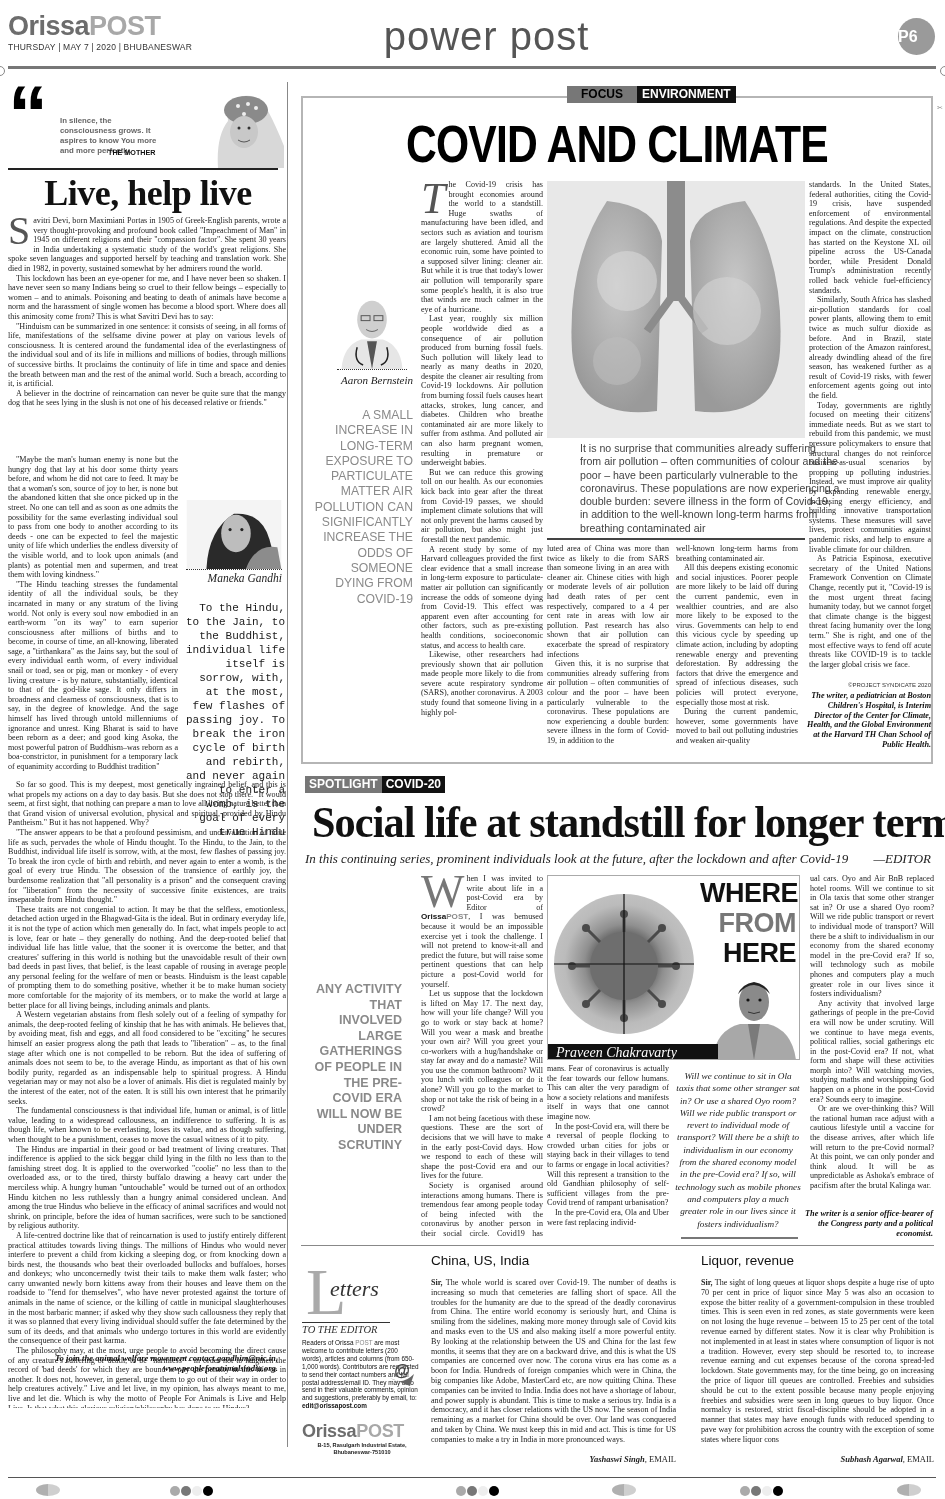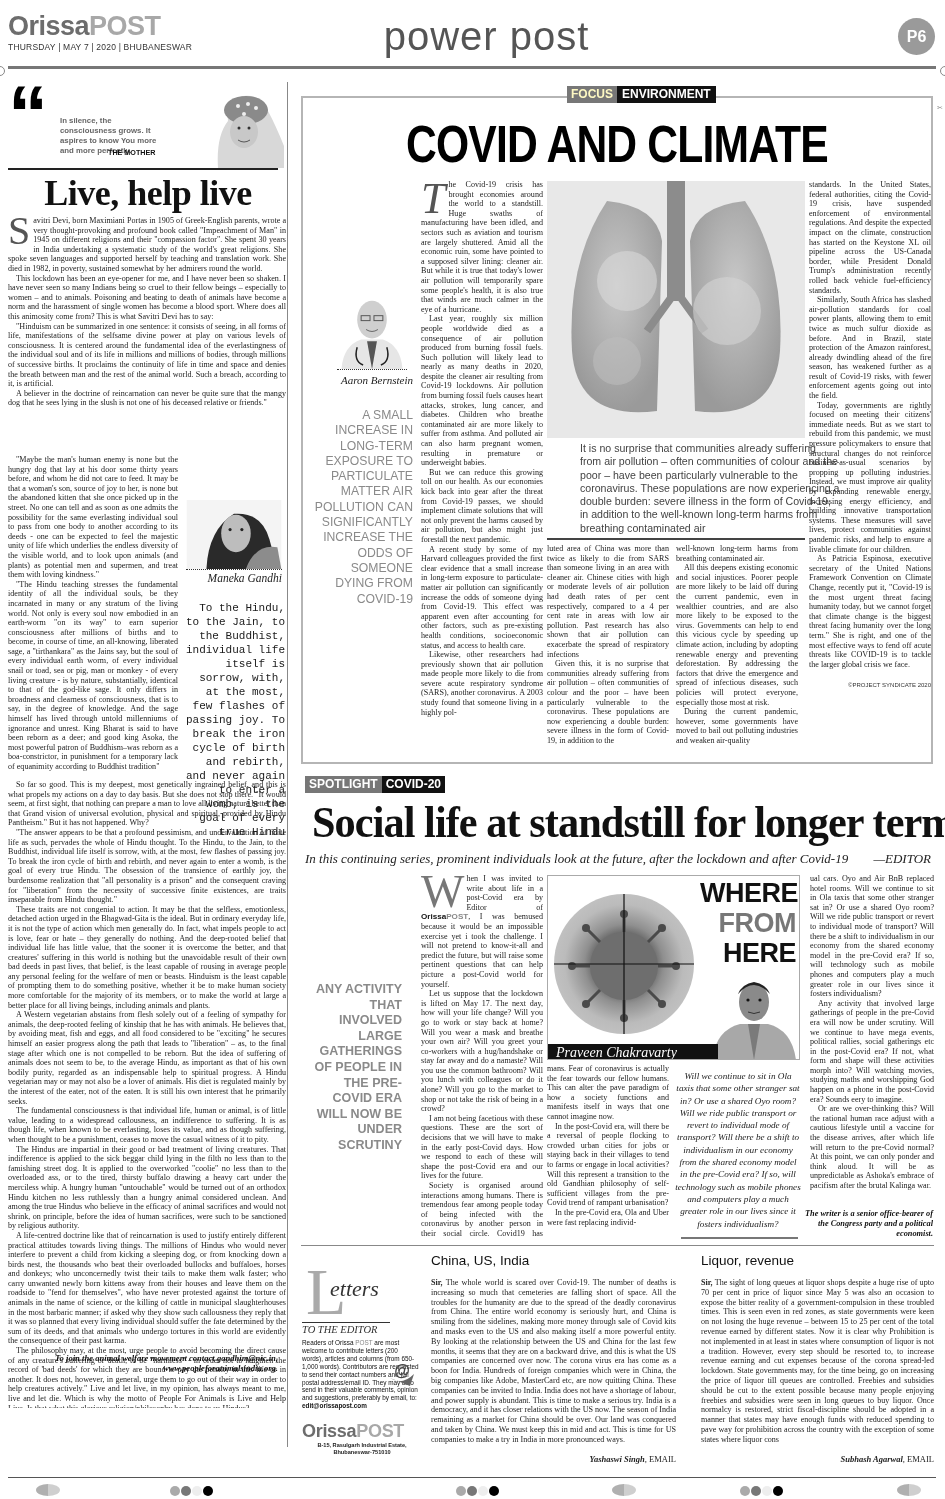--- a/index.html
+++ b/index.html
@@ -17,21 +17,21 @@
   .body-text p { text-indent: 8px; }
   .body-text p.noindent { text-indent: 0; }
 
   
   #masthead { position: absolute; left: 0; top: 0; width: 945px; height: 80px; }
   #logo { position: absolute; left: 8px; top: 12px; font-family: "Liberation Sans", sans-serif; font-weight: bold; font-size: 27px; letter-spacing: -0.5px; line-height: 28px; }
   #logo .orissa { color: #6d6d6d; }
   #logo .post { color: #a8a8a8; }
   #dateline { position: absolute; left: 8px; top: 42px; font-family: "Liberation Sans", sans-serif; font-size: 8.5px; color: #333; letter-spacing: 0.2px; }
   #section-title { position: absolute; left: 0; width: 945px; top: 14px; text-align: center; font-family: "Liberation Sans", sans-serif; font-weight: 300; font-size: 40px; color: #555; letter-spacing: 1px; margin-left: 14px; }
-  #page-num { position: absolute; left: 898px; top: 18px; width: 37px; height: 37px; border-radius: 50%; background: #9a9a9a; color: #fff; text-align: center; line-height: 37px; font-family: "Liberation Sans", sans-serif; font-weight: bold; font-size: 16px; }
+  #page-num { position: absolute; left: 898px; top: 18px; width: 37px; height: 37px; border-radius: 50%; background: #9a9a9a; color: #fff; line-height: 37px; font-family: "Liberation Sans", sans-serif; font-weight: bold; font-size: 16px; }
   #masthead-rule { position: absolute; left: 8px; top: 66px; width: 928px; height: 3px; background: #777; }
 
   
   #left-col { position: absolute; left: 8px; top: 80px; width: 275px; height: 1360px; }
   #left-col-rule { position: absolute; left: 287px; top: 82px; width: 1px; height: 1365px; background: #888; }
   #quote-mark { position: absolute; left: 0; top: 4px; font-family: "Liberation Sans", sans-serif; font-weight: bold; font-size: 80px; line-height: 60px; color: #000; }
   #quote-text { position: absolute; left: 52px; top: 36px; width: 100px; font-family: "Liberation Sans", sans-serif; font-weight: bold; font-size: 7.8px; line-height: 10px; color: #666; }
   #quote-attr { position: absolute; left: 100px; top: 68px; font-family: "Liberation Sans", sans-serif; font-weight: bold; font-size: 7.2px; color: #111; }
   #mother-photo { position: absolute; left: 190px; top: 6px; width: 86px; height: 82px; }
   #quote-rule { position: absolute; left: 0; top: 88px; width: 270px; height: 2px; background: #222; }
@@ -40,21 +40,21 @@
   #left-body-wrap1 { position: absolute; left: 0; top: 426px; width: 170px; height: 352px; }
   #maneka-photo { position: absolute; left: 178px; top: 420px; width: 96px; height: 70px; border-bottom: 1px dotted #333; }
   #maneka-caption { position: absolute; left: 178px; top: 492px; width: 96px; text-align: right; font-family: "Liberation Serif", serif; font-style: italic; font-size: 11.5px; color: #222; }
   #maneka-pull { position: absolute; left: 173px; top: 521px; width: 104px; text-align: right; font-family: Liberation Mono, monospace; font-size: 11px; line-height: 14px; color: #1a1a1a; }
   #left-body-bottom { position: absolute; left: 0; top: 700px; width: 278px; height: 628px; }
   #left-signoff { position: absolute; left: 0; top: 1353px; width: 278px; text-align: right; font-family: "Liberation Serif", serif; font-style: italic; font-weight: bold; font-size: 8.6px; line-height: 10px; color: #111; }
 
   
   #climate-box { position: absolute; left: 301px; top: 96px; width: 632px; height: 668px; border: 2px solid #b5b5b5; }
   #focus-tag { position: absolute; left: 567px; top: 86px; height: 17px; font-family: "Liberation Sans", sans-serif; font-weight: bold; font-size: 12px; line-height: 17px; display: flex; z-index: 2; }
-  #focus-tag .t1 { background: #777; color: #fef9c3; padding: 0 4px; }
+  #focus-tag .t1 { background: #777; color: #000000; padding: 0 14px; }
   #focus-tag .t2 { background: #111; color: #fff; padding: 0 5px; }
   #climate-headline { position: absolute; left: 0; width: 100%; top: 18px; text-align: center; font-family: "Liberation Sans", sans-serif; font-weight: bold; font-size: 52px; line-height: 56px; letter-spacing: -1px; color: #000; transform: scaleX(0.82); transform-origin: center; }
   #aaron-photo { position: absolute; left: 34px; top: 192px; width: 70px; height: 80px; border-bottom: 1px dotted #333; }
   #aaron-caption { position: absolute; left: 20px; top: 276px; width: 90px; text-align: right; font-family: "Liberation Serif", serif; font-style: italic; font-size: 11px; color: #222; }
   #aaron-pull { position: absolute; left: 10px; top: 310px; width: 100px; text-align: right; font-family: "Liberation Sans", sans-serif; font-weight: normal; font-size: 12.2px; line-height: 15.3px; color: #8a8a8a; }
   #climate-col1 { position: absolute; left: 118px; top: 82px; width: 122px; height: 580px; }
   #dropcap-t { float: left; font-family: "Liberation Serif", serif; font-style: italic; font-size: 44px; line-height: 36px; color: #555; margin-right: 3px; margin-top: 1px; }
   #lungs-img { position: absolute; left: 244px; top: 83px; width: 258px; height: 257px; }
   #climate-pull { position: absolute; left: 244px; top: 344px; width: 260px; font-family: "Liberation Sans", sans-serif; font-size: 10.6px; line-height: 13.3px; color: #444; margin-left: 33px; }
   #climate-pull-rule { position: absolute; left: 244px; top: 440px; width: 258px; height: 2px; background: #444; }
@@ -257,20 +257,21 @@
     <p>All this deepens existing economic and social injustices. Poorer people are more likely to be laid off during the current pandemic, even in wealthier countries, and are also more likely to be exposed to the virus. Governments can help to end this vicious cycle by speeding up climate action, including by adopting renewable energy and preventing deforestation. By addressing the factors that drive the emergence and spread of infectious diseases, such policies will protect everyone, especially those most at risk.</p>
     <p>During the current pandemic, however, some governments have moved to bail out polluting industries and weaken air-quality</p>
   </div>
   <div id="climate-col4" class="body-text">
     <p class="noindent">standards. In the United States, federal authorities, citing the Covid-19 crisis, have suspended enforcement of environmental regulations. And despite the expected impact on the climate, construction has started on the Keystone XL oil pipeline across the US-Canada border, while President Donald Trump's administration recently rolled back vehicle fuel-efficiency standards.</p>
     <p>Similarly, South Africa has slashed air-pollution standards for coal power plants, allowing them to emit twice as much sulfur dioxide as before. And in Brazil, state protection of the Amazon rainforest, already dwindling ahead of the fire season, has weakened further as a result of Covid-19 risks, with fewer enforcement agents going out into the field.</p>
     <p>Today, governments are rightly focused on meeting their citizens' immediate needs. But as we start to rebuild from this pandemic, we must pressure policymakers to ensure that structural changes do not reinforce business-as-usual scenarios by propping up polluting industries. Instead, we must improve air quality by expanding renewable energy, increasing energy efficiency, and building innovative transportation systems. These measures will save lives, protect communities against pandemic risks, and help to ensure a livable climate for our children.</p>
     <p>As Patricia Espinosa, executive secretary of the United Nations Framework Convention on Climate Change, recently put it, "Covid-19 is the most urgent threat facing humanity today, but we cannot forget that climate change is the biggest threat facing humanity over the long term." She is right, and one of the most effective ways to fend off acute threats like COVID-19 is to tackle the larger global crisis we face.</p>
   </div>
   <div id="climate-credit">©PROJECT SYNDICATE 2020</div>
+  <div id="climate-bio">The writer, a pediatrician at Boston Children's Hospital, is Interim Director of the Center for Climate, Health, and the Global Environment at the Harvard TH Chan School of Public Health.</div>
 </div>
 
 <div id="spotlight-tag">
   <span class="t1">SPOTLIGHT</span>
     <span class="t2">COVID-20</span>
 </div>
 <h2 id="social-headline">Social life at standstill for longer term</h2>
 <div id="social-standfirst">
   <span>In this continuing series, prominent individuals look at the future, after the lockdown and after Covid-19</span>
   <span class="editor">—EDITOR</span>
@@ -326,21 +327,21 @@
     <path d="M30 22 Q46 4 62 22 Q58 12 46 10 Q34 12 30 22 Z" fill="#222"></path>
     <circle cx="40" cy="28" r="1.6" fill="#111"></circle>
       <circle cx="52" cy="28" r="1.6" fill="#111"></circle>
     <path d="M40 40 Q46 43 52 40" stroke="#333" fill="none"></path>
   </svg>
   <div id="praveen-bar"></div>
   <div id="praveen-caption">Praveen Chakravarty</div>
 </div>
 
 <div id="social-col2" class="body-text">
-  <p class="noindent">mans. Fear of coronavirus is actually the fear towards our fellow humans. This can alter the pave paradigm of how a society functions and manifests itself in ways that one cannot imagine now.</p>
+  <p class="noindent">mans. Fear of coronavirus is actually the fear towards our fellow humans. This can alter the very paradigm of how a society relations and manifests itself in ways that one cannot imagine now.</p>
   <p>In the post-Covid era, will there be a reversal of people flocking to crowded urban cities for jobs or staying back in their villages to tend to farms or engage in local activities? Will this represent a transition to the old Gandhian philosophy of self-sufficient villages from the pre-Covid trend of rampant urbanisation?</p>
   <p>In the pre-Covid era, Ola and Uber were fast replacing individ-</p>
 </div>
 <div id="social-pull2">Will we continue to sit in Ola taxis that some other stranger sat in? Or use a shared Oyo room? Will we ride public transport or revert to individual mode of transport? Will there be a shift to individualism in our economy from the shared economy model in the pre-Covid era? If so, will technology such as mobile phones and computers play a much greater role in our lives since it fosters individualism?</div>
 <div id="social-pull2-rule"></div>
 
 <div id="social-col4" class="body-text">
   <p class="noindent">ual cars. Oyo and Air BnB replaced hotel rooms. Will we continue to sit in Ola taxis that some other stranger sat in? Or use a shared Oyo room? Will we ride public transport or revert to individual mode of transport? Will there be a shift to individualism in our economy from the shared economy model in the pre-Covid era? If so, will technology such as mobile phones and computers play a much greater role in our lives since it fosters individualism?</p>
   <p>Any activity that involved large gatherings of people in the pre-Covid era will now be under scrutiny. Will we continue to have mega events, political rallies, social gatherings etc in the post-Covid era? If not, what form and shape will these activities morph into? Will watching movies, studying maths and worshipping God happen on a phone in the post-Covid era? Sounds eery to imagine.</p>
   <p>Or are we over-thinking this? Will the rational human race adjust with a cautious lifestyle until a vaccine for the disease arrives, after which life will return to the pre-Covid normal? At this point, we can only ponder and think aloud. It will be as unpredictable as Ashoka's embrace of pacifism after the brutal Kalinga war.</p>

